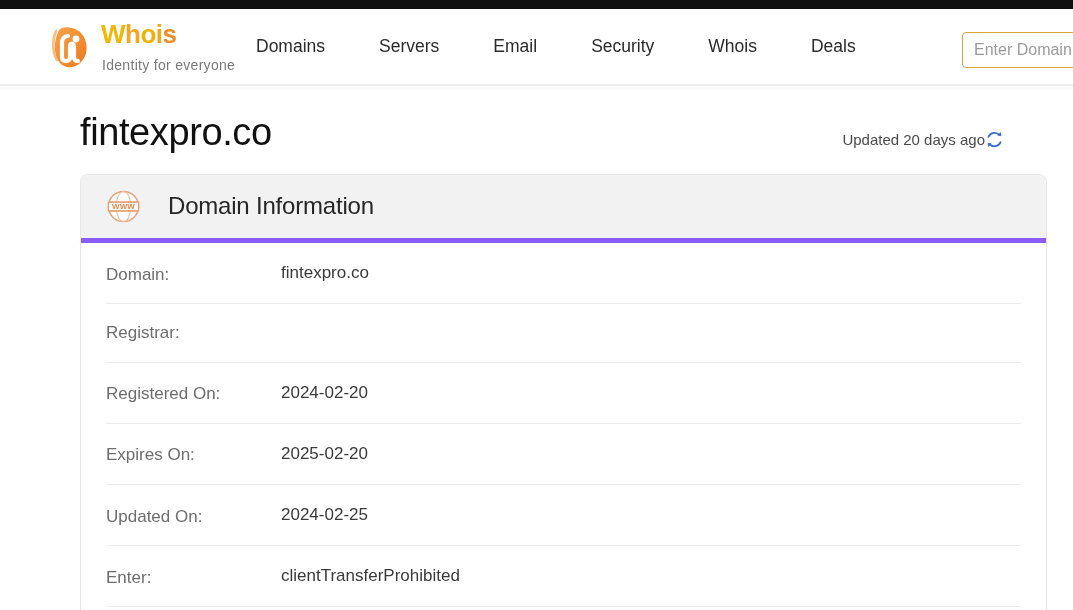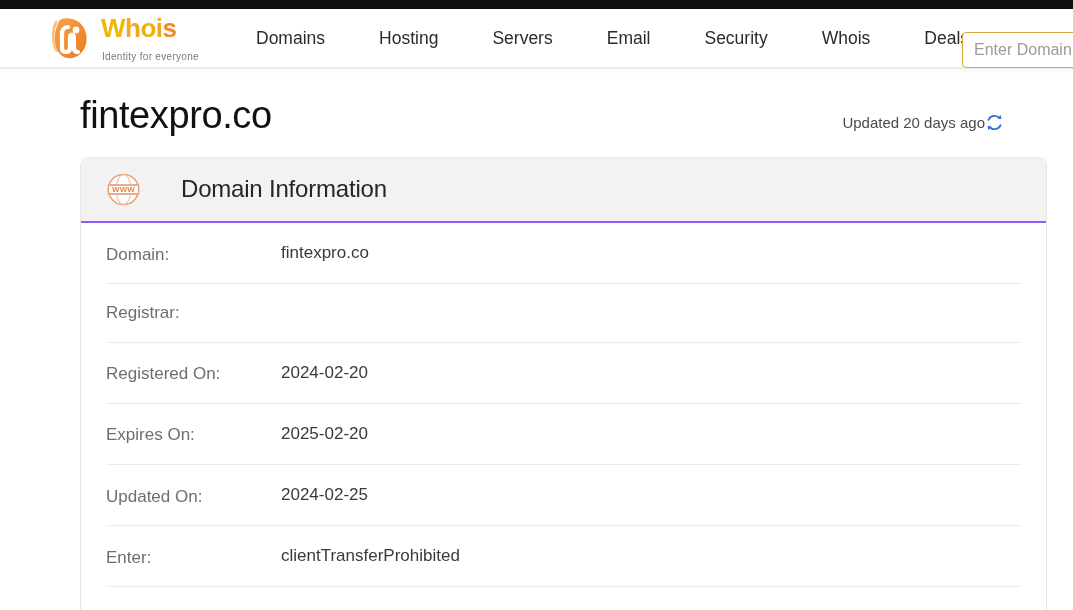--- a/index.html
+++ b/index.html
@@ -19,21 +19,21 @@
 
   
   .topbar {
     height: 9px;
     background: #100f0f;
     width: 100%;
   }
 
   
   .site-header {
-    height: 58px;
+    height: 75px;
     background: #ffffff;
     display: flex;
     align-items: center;
     padding-left: 49px;
     position: relative;
     overflow: visible;
   }
 
   .logo {
     display: flex;
@@ -61,21 +61,21 @@
     font-weight: bold;
     letter-spacing: -0.5px;
     line-height: 1;
   }
   .logo-word .c1 { color: #f2b705; }
   .logo-word .c2 { color: #f5a623; }
   .logo-word .c3 { color: #efb008; }
   .logo-word .c4 { color: #f0a81e; }
   .logo-word .c5 { color: #ef8c22; }
   .logo-tag {
-    font-size: 10px;
+    font-size: 14px;
     color: #7a7a7a;
     letter-spacing: 0.3px;
     margin-top: 10px;
     margin-left: 1px;
     white-space: nowrap;
   }
 
   .main-nav {
     display: flex;
     align-items: flex-start;
@@ -160,24 +160,24 @@
   
   .card {
     margin: 20px 13px 0 67px;
     border: 1px solid #e6e6e6;
     border-radius: 8px;
     background: #ffffff;
     overflow: hidden;
   }
   .card-header {
     background: #f2f2f2;
-    border-bottom: 2px solid #8b5cf6;
+    border-bottom: 5px solid #8b5cf6;
     display: flex;
     align-items: center;
-    gap: 28px;
+    gap: 15px;
     padding: 14px 0 14px 25px;
   }
   .www-icon { width: 35px; height: 35px; display: block; flex-shrink: 0; }
   .card-title {
     font-size: 24px;
     color: #262626;
     font-weight: normal;
     letter-spacing: -0.2px;
     margin-left: 12px;
   }
@@ -229,21 +229,20 @@
       </svg>
     </span>
     <span class="logo-text-wrap">
       <span class="logo-word"><span class="c1">W</span><span class="c2">h</span><span class="c3">o</span><span class="c4">i</span><span class="c5">s</span></span>
       <span class="logo-tag">Identity for everyone</span>
     </span>
   </a>
 
   <nav class="main-nav">
     <a class="nav-item">Domains</a>
-    <a class="nav-item">Hosting</a>
     <a class="nav-item">Servers</a>
     <a class="nav-item">Email</a>
     <a class="nav-item">Security</a>
     <a class="nav-item">Whois</a>
     <a class="nav-item">Deals</a>
   </nav>
 
   <div class="search-wrap">
     <input class="search-input" type="text" placeholder="Enter Domain Name" style="">
   </div>

